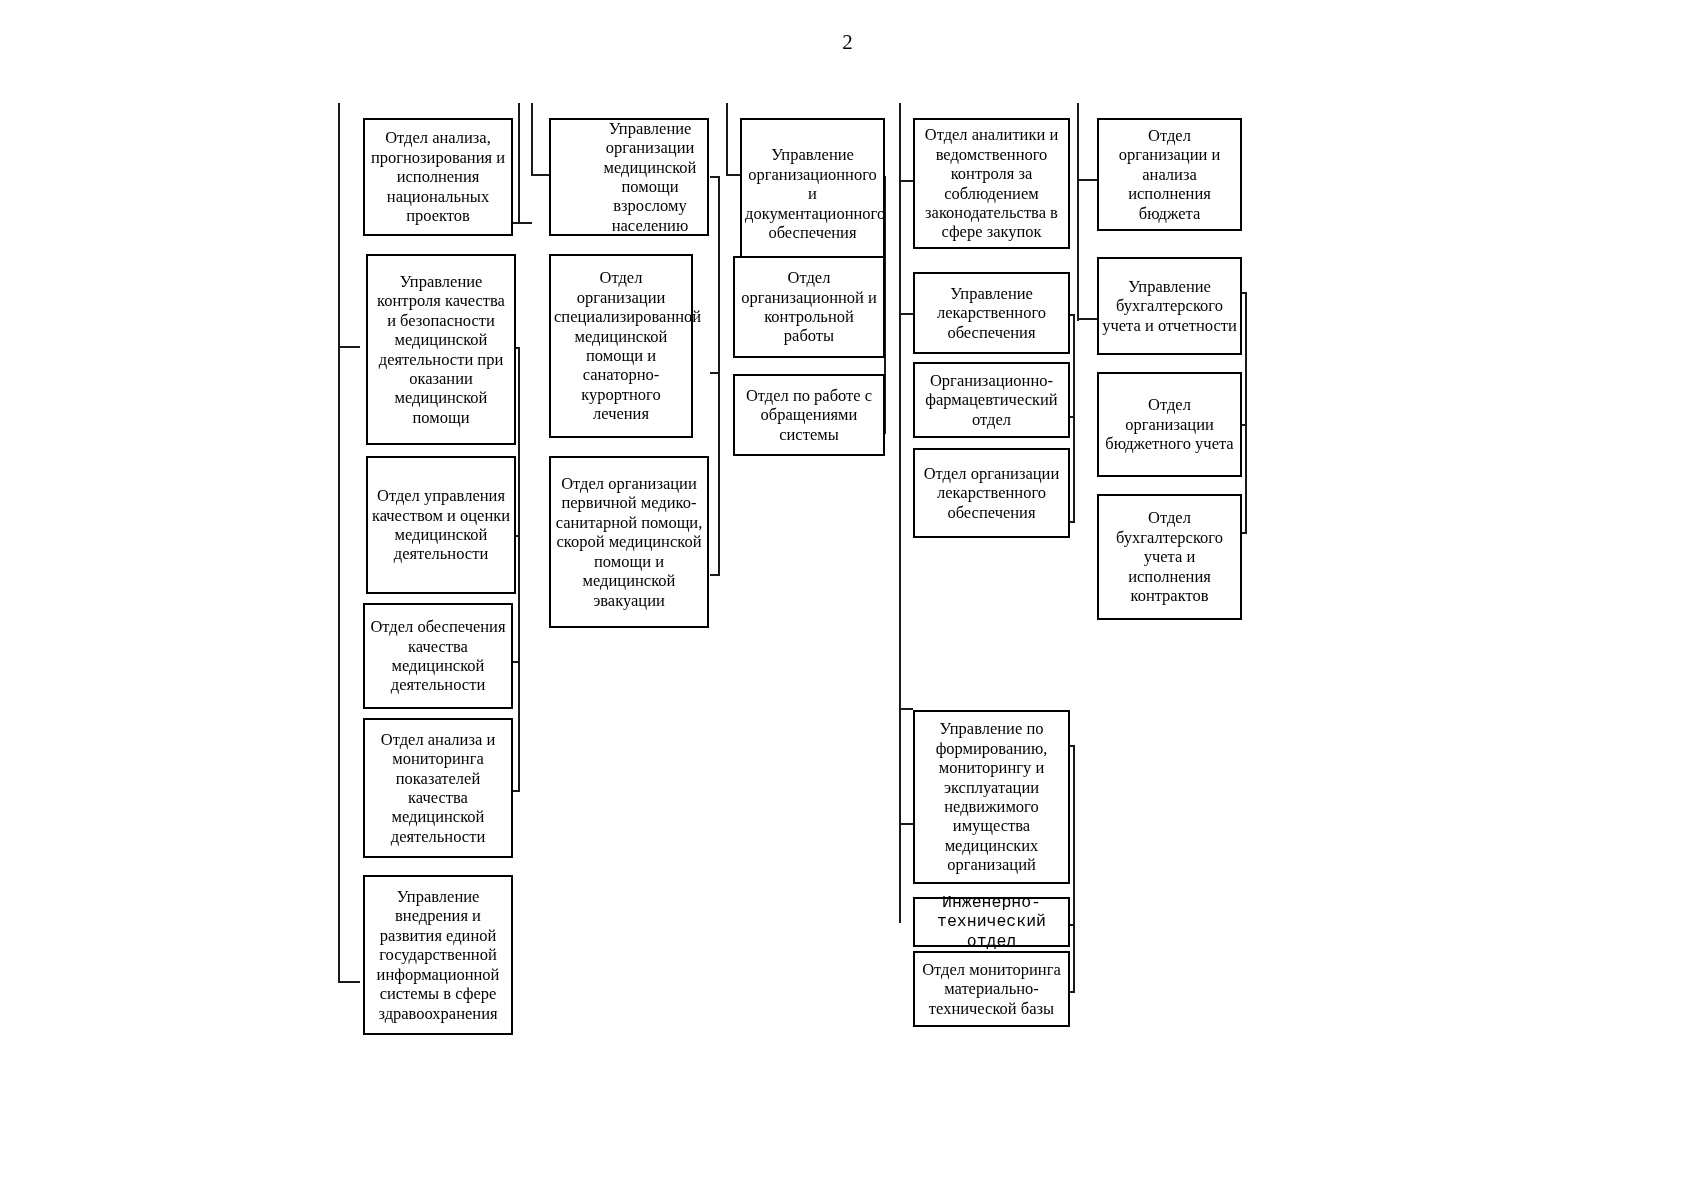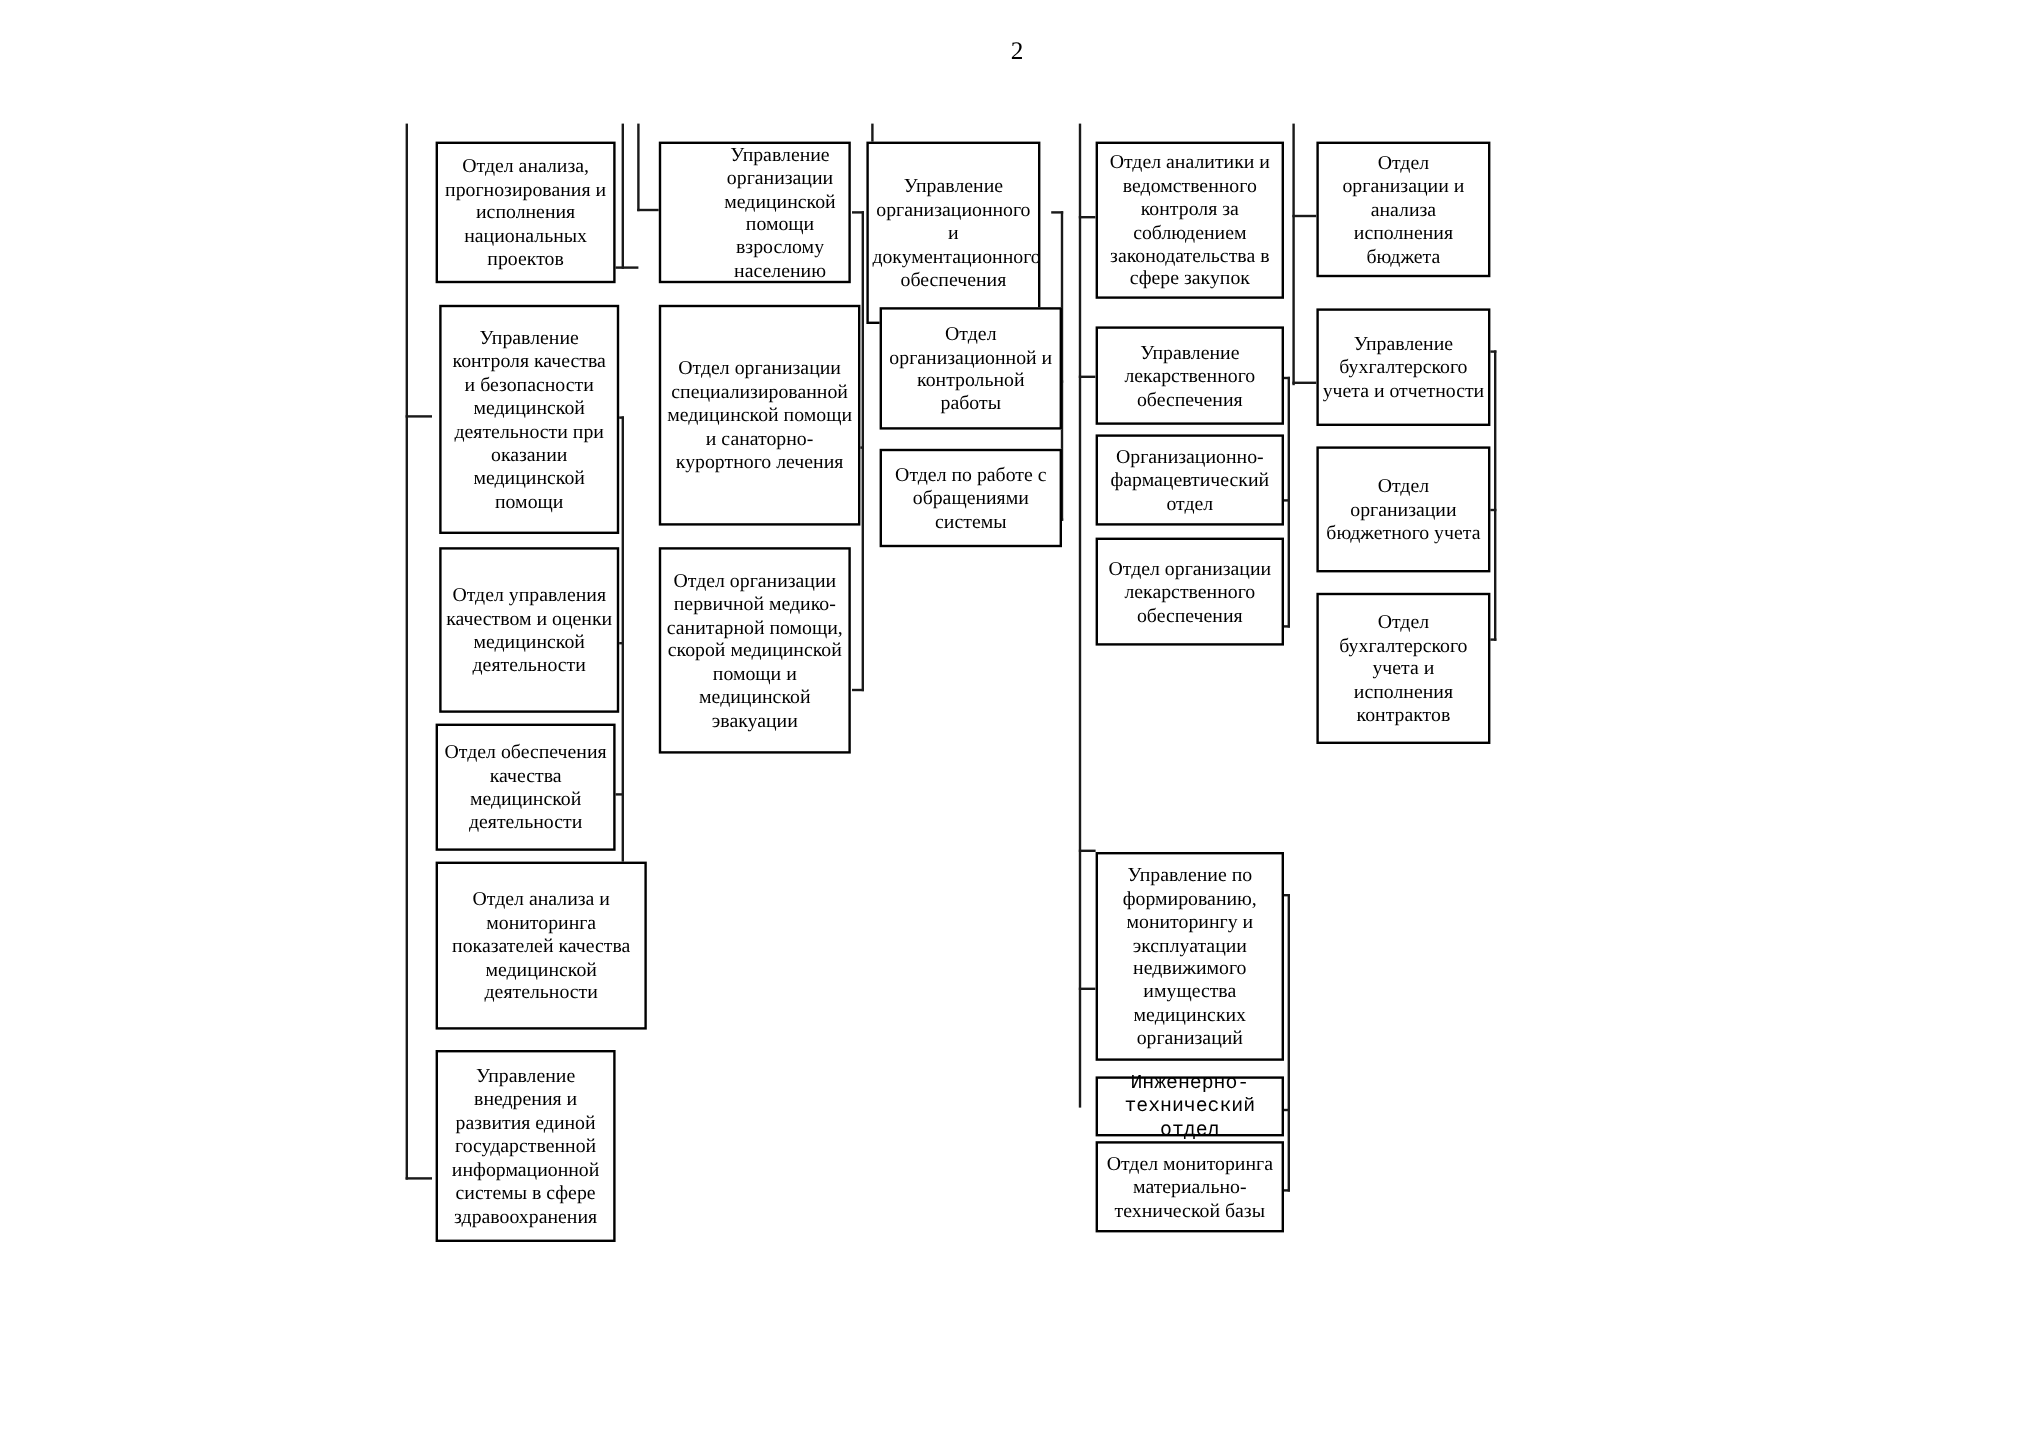--- a/index.html
+++ b/index.html
@@ -130,41 +130,41 @@
   </div>
 
   <div class="node" style="left:366px; top:456px; width:150px; height:138px;">
     <span>Отдел управления качеством и оценки медицинской деятельности</span>
   </div>
 
   <div class="node" style="left:363px; top:603px; width:150px; height:106px;">
     <span>Отдел обеспечения качества медицинской деятельности</span>
   </div>
 
-  <div class="node" style="left:363px; top:718px; width:176px; height:140px;">
+  <div class="node" style="left:363px; top:718px; width:150px; height:140px;">
     <span>Отдел анализа и мониторинга показателей качества медицинской деятельности</span>
   </div>
 
   <div class="node" style="left:363px; top:875px; width:150px; height:160px;">
     <span>Управление внедрения и развития единой государственной информационной системы в сфере здравоохранения</span>
   </div>
 
   <div class="node" style="left:549px; top:118px; width:160px; height:118px;padding-left:45px;">
     <span>Управление организации медицинской помощи взрослому населению</span>
   </div>
 
-  <div class="node" style="left:549px; top:254px; width:168px; height:184px;">
+  <div class="node" style="left:549px; top:254px; width:144px; height:184px;">
     <span>Отдел организации специализированной медицинской помощи и санаторно-курортного лечения</span>
   </div>
 
   <div class="node" style="left:549px; top:456px; width:160px; height:172px;">
     <span>Отдел организации первичной медико-санитарной помощи, скорой медицинской помощи и медицинской эвакуации</span>
   </div>
 
-  <div class="node" style="left:722px; top:118px; width:145px; height:152px;justify-content:flex-end;">
+  <div class="node" style="left:740px; top:118px; width:145px; height:152px;justify-content:flex-end;">
     <span>Управление организационного и документационного обеспечения</span>
   </div>
 
   <div class="node" style="left:733px; top:256px; width:152px; height:102px;">
     <span>Отдел организационной и контрольной работы</span>
   </div>
 
   <div class="node" style="left:733px; top:374px; width:152px; height:82px;">
     <span>Отдел по работе с обращениями системы</span>
   </div>

